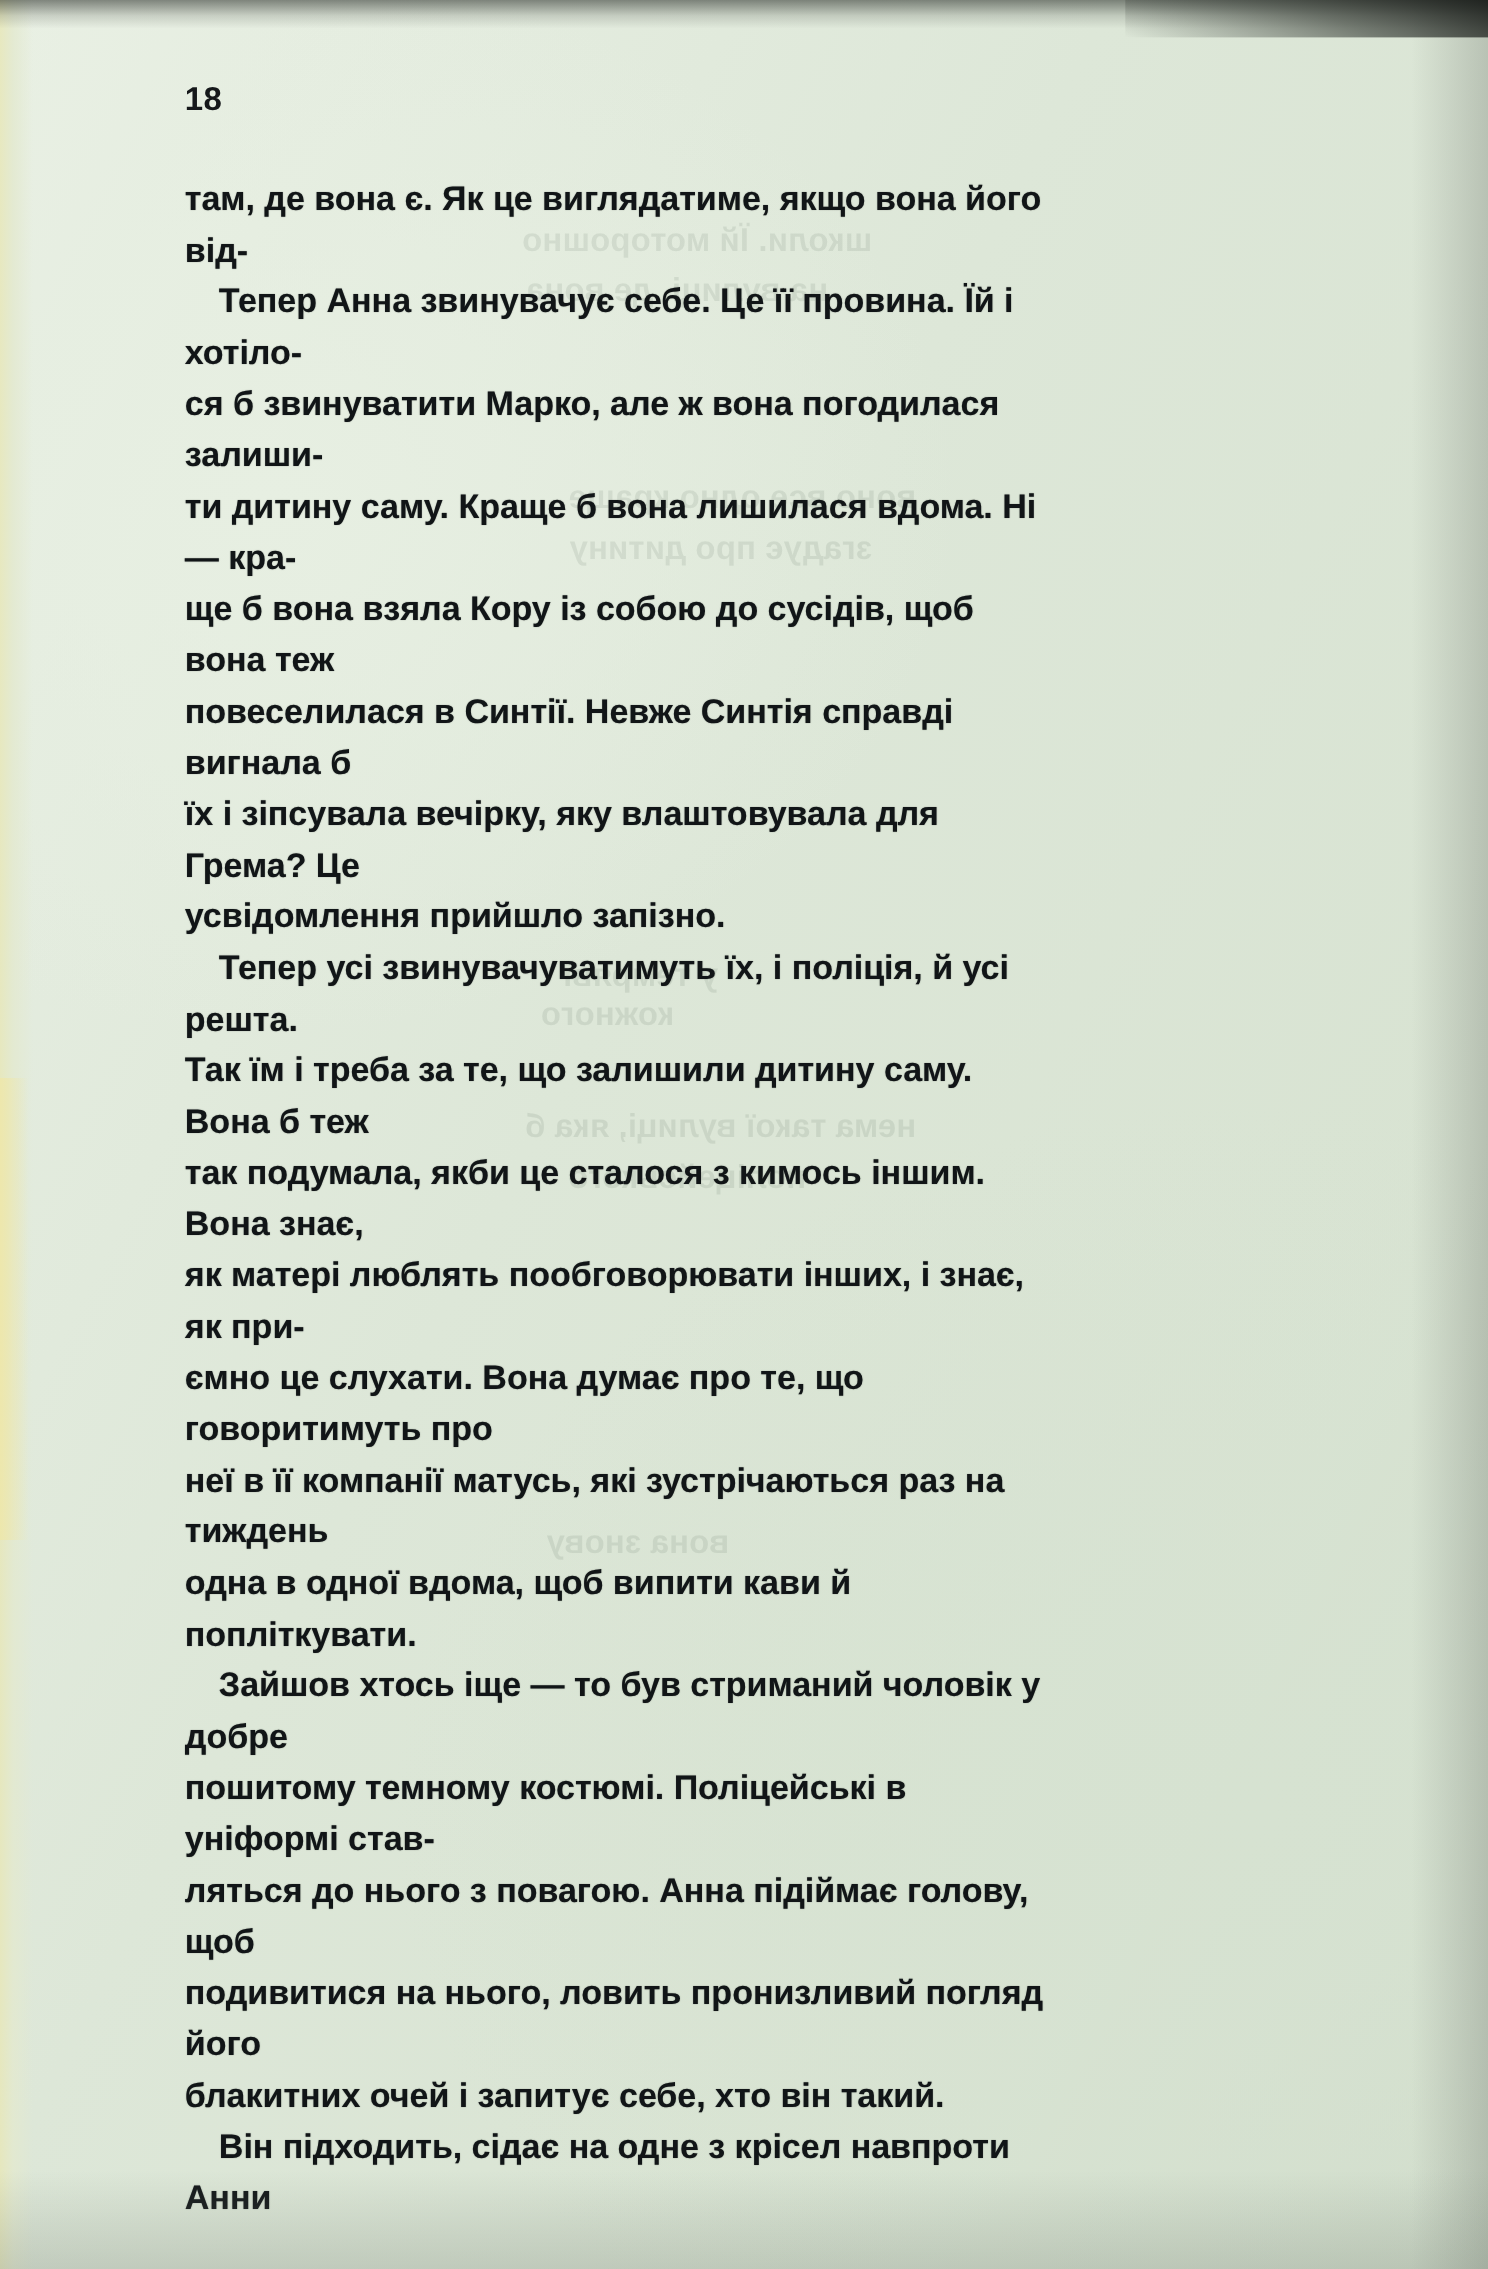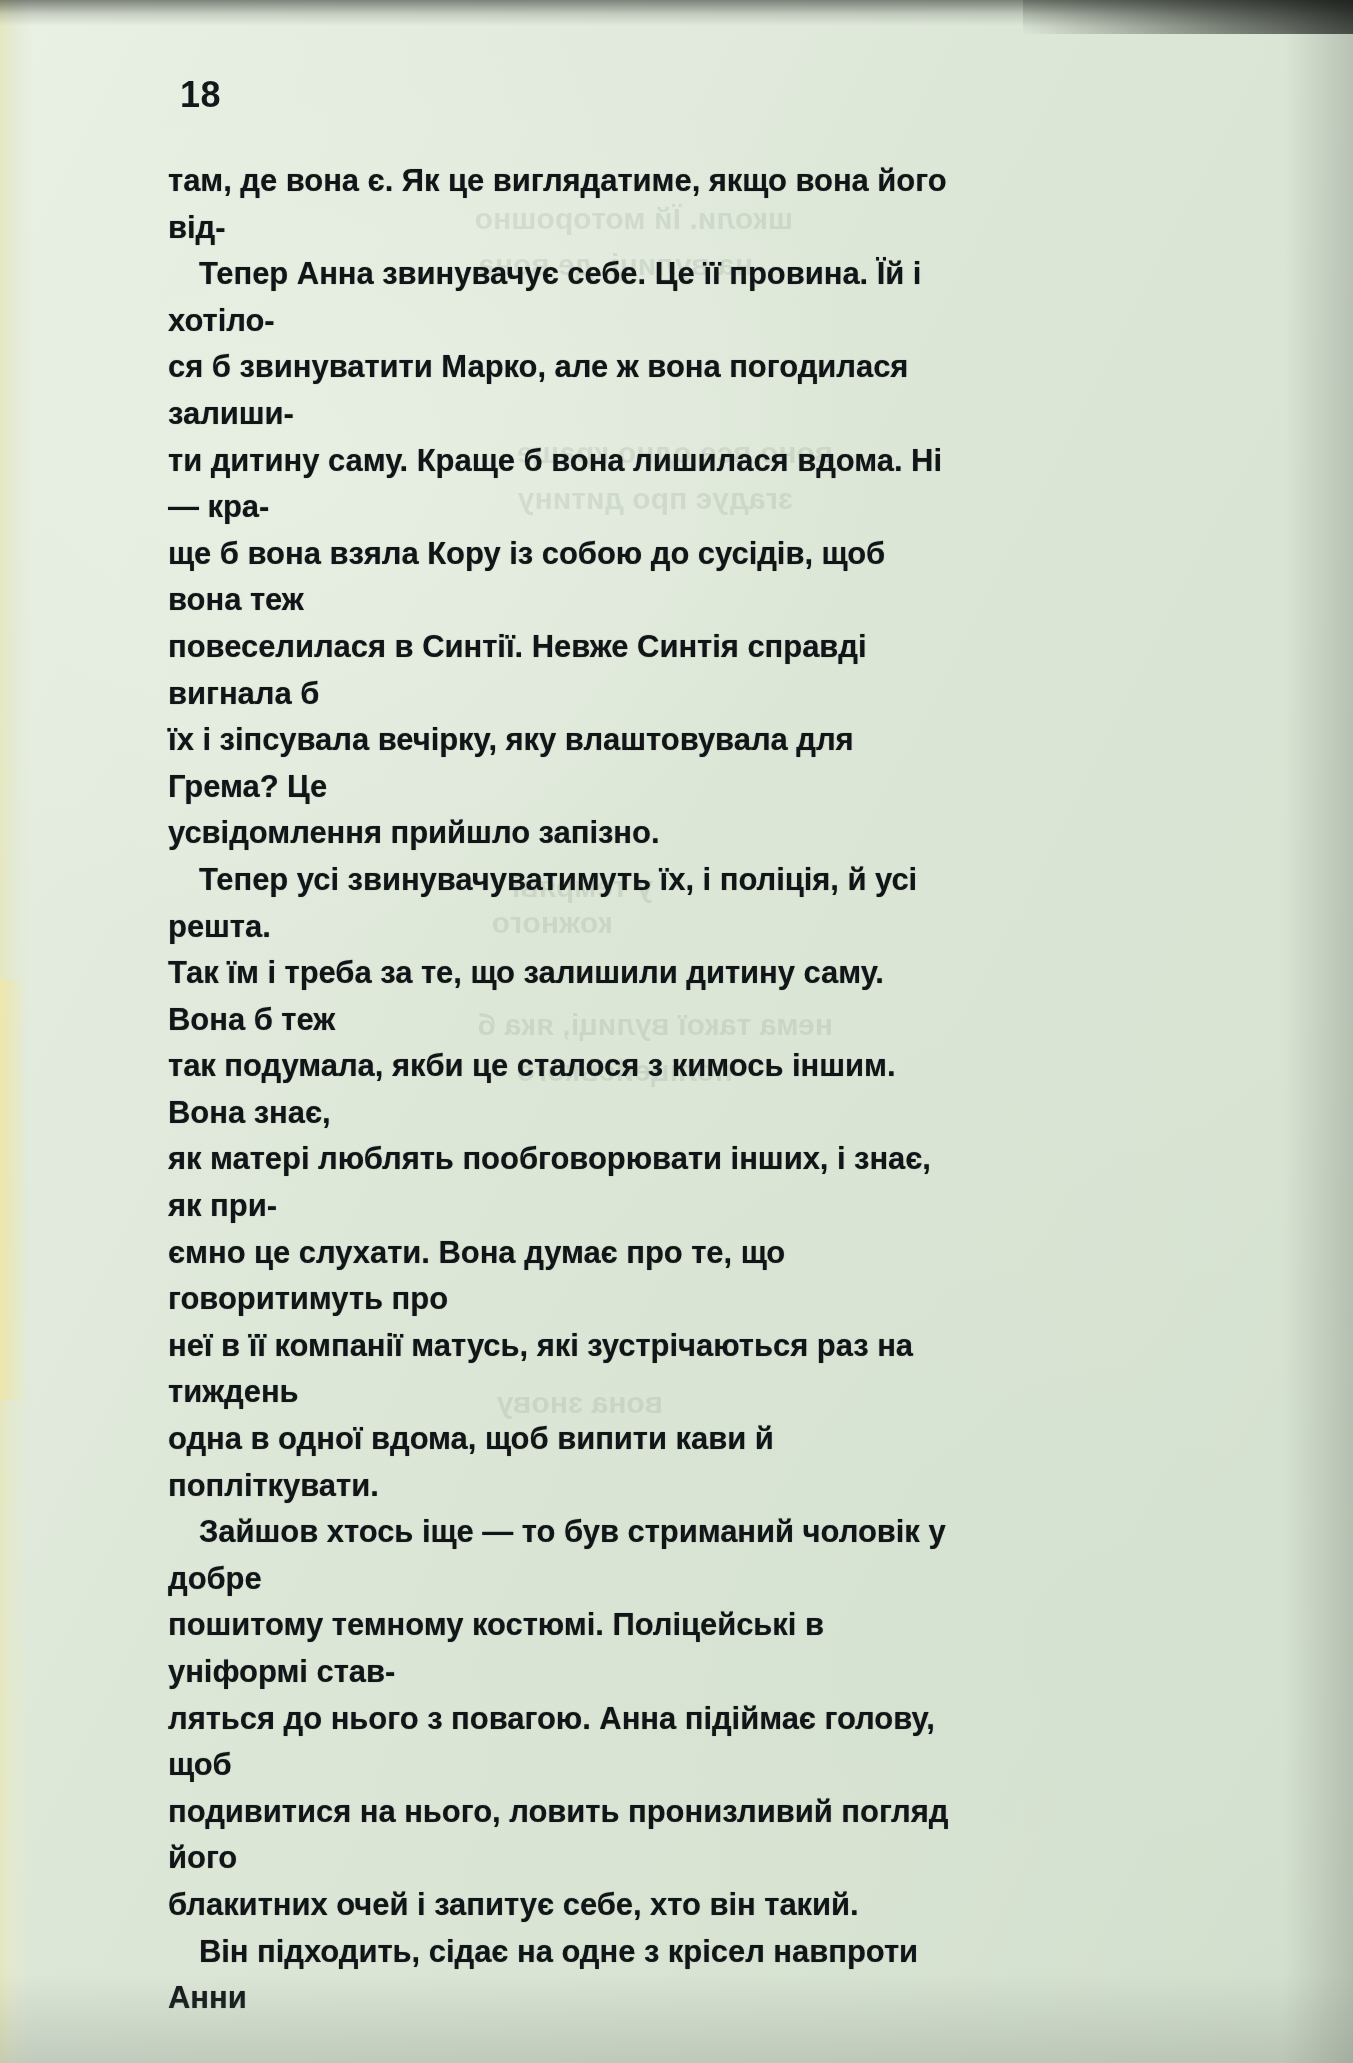--- a/index.html
+++ b/index.html
@@ -83,23 +83,23 @@
     letter-spacing: .1px;
   }
   .ghost-layer .gl {
     position: absolute;
     white-space: nowrap;
     font-weight: 700;
   }
 
   .page-number {
     position: absolute;
-    left: 180px;
+    left: 168px;
     top: 74px;
-    font-size: 36px;
+    font-size: 30px;
     font-weight: 700;
     color: #15181a;
     letter-spacing: .4px;
   }
 
   .textblock {
     position: absolute;
     left: 168px;
     top: 158px;
     width: 785px;

